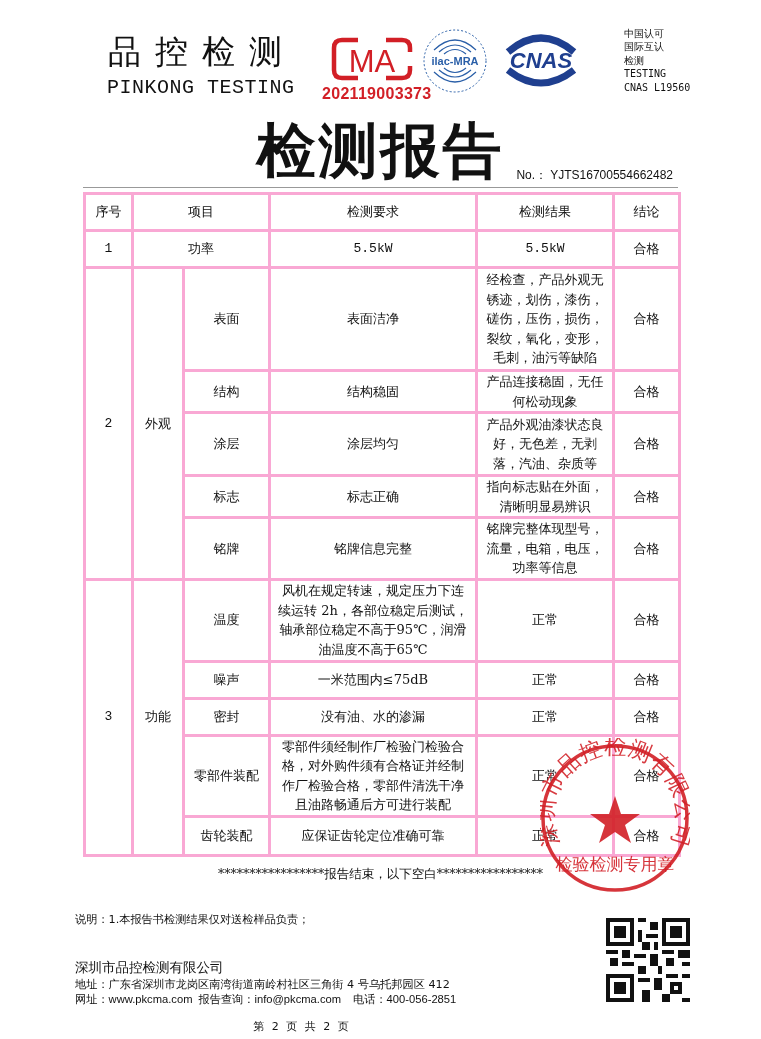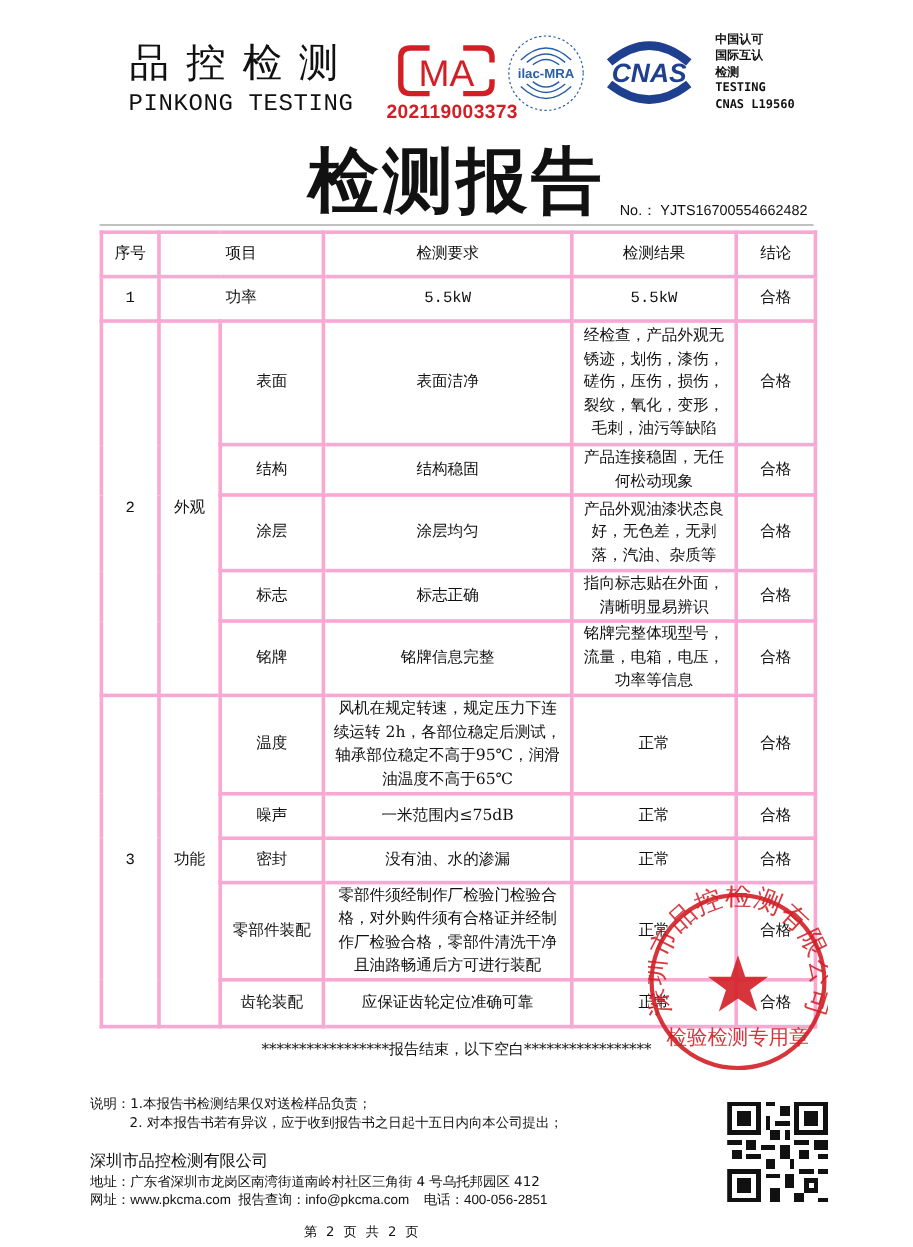--- a/index.html
+++ b/index.html
@@ -5,21 +5,21 @@
   html,body{margin:0;padding:0;background:#fff;}
   body{width:761px;height:1039px;position:relative;overflow:hidden;
        font-family:"DejaVu Serif","Liberation Serif",serif;color:#111;}
   .abs{position:absolute;}
   .brand-cn{left:108px;top:30px;font-size:33px;letter-spacing:14px;font-family:"DejaVu Sans",sans-serif;font-weight:normal;}
   .brand-en{left:107px;top:76px;font-size:20px;letter-spacing:0.5px;font-family:"Liberation Mono","DejaVu Sans Mono",monospace;}
   .cma{left:328px;top:34px;width:88px;height:50px;}
   .cma-num{left:322px;top:85px;font-size:16px;color:#d21f26;font-weight:bold;font-family:"Liberation Sans",sans-serif;letter-spacing:0.3px;}
   .ilac{left:422px;top:28px;width:66px;height:66px;}
   .cnas{left:500px;top:32px;width:82px;height:56px;}
-  .cnas-text{left:596px;top:27px;font-size:10px;line-height:13.4px;font-weight:bold;font-family:"DejaVu Sans Mono",monospace;color:#111;}
+  .cnas-text{left:624px;top:27px;font-size:10px;line-height:13.4px;font-weight:normal;font-family:"DejaVu Sans Mono",monospace;color:#111;}
   .title{left:0;width:761px;top:112px;text-align:center;font-size:59px;font-weight:bold;font-family:"DejaVu Sans",sans-serif;letter-spacing:3px;padding-left:0;}
   .title span{position:relative;left:0px;}
   .report-no{right:88px;top:167px;font-size:12px;font-family:Liberation Sans, sans-serif;}
   .topline{left:83px;top:187px;width:595px;height:1px;background:#999;}
   table.rep{position:absolute;left:83px;top:192px;border-collapse:collapse;
             border:2.5px solid #111;font-size:13px;}
   table.rep td{border:3px solid #f9a8d4;text-align:center;vertical-align:middle;padding:0 3px;line-height:19.5px;}
   table.rep td.mono{font-family:"Liberation Mono","DejaVu Sans Mono",monospace;}
   .end-line{left:0;width:761px;top:866px;text-align:center;font-size:12.5px;}
   .notes{left:75px;top:912px;font-size:11.2px;line-height:15.5px;font-family:"DejaVu Sans",sans-serif;}
@@ -177,21 +177,20 @@
   <circle cx="75" cy="80" r="72" fill="none" stroke="#d21f26" stroke-width="3.5" opacity="0.9"></circle>
   <text font-family="DejaVu Sans, sans-serif" font-size="22" fill="#d21f26" opacity="0.88" letter-spacing="1">
     <textPath href="#sealArc" startOffset="2%">深圳市品控检测有限公司</textPath>
   </text>
   <polygon points="75,58 81,76 100,76 85,87 91,105 75,94 59,105 65,87 50,76 69,76" fill="#d21f26" opacity="0.9"></polygon>
   <text x="75" y="132" text-anchor="middle" font-family="DejaVu Sans, sans-serif" font-size="17" fill="#d21f26" opacity="0.9">检验检测专用章</text>
 </svg>
 
 <div class="abs notes">
   <div><span>说明：</span><span>1.本报告书检测结果仅对送检样品负责；</span></div>
-  <div class="ind">2. 对本报告书若有异议，应于收到报告书之日起十五日内向本公司提出；</div>
 </div>
 <div class="abs company">深圳市品控检测有限公司</div>
 <div class="abs addr">地址：广东省深圳市龙岗区南湾街道南岭村社区三角街 4 号乌托邦园区 412</div>
 <div class="abs web">
   <span>网址：</span><span style="font-family:'Liberation Sans',sans-serif">www.pkcma.com</span><span class="sp"></span><span>报告查询：</span><span style="font-family:'Liberation Sans',sans-serif">info@pkcma.com</span><span class="sp"></span><span class="sp"></span><span>电话：</span><span style="font-family:'Liberation Sans',sans-serif">400-056-2851</span>
 </div>
 
 <svg class="abs qr" viewBox="0 0 21 21" shape-rendering="crispEdges">
   <rect width="21" height="21" fill="#fff"></rect>
   <g fill="#111">

